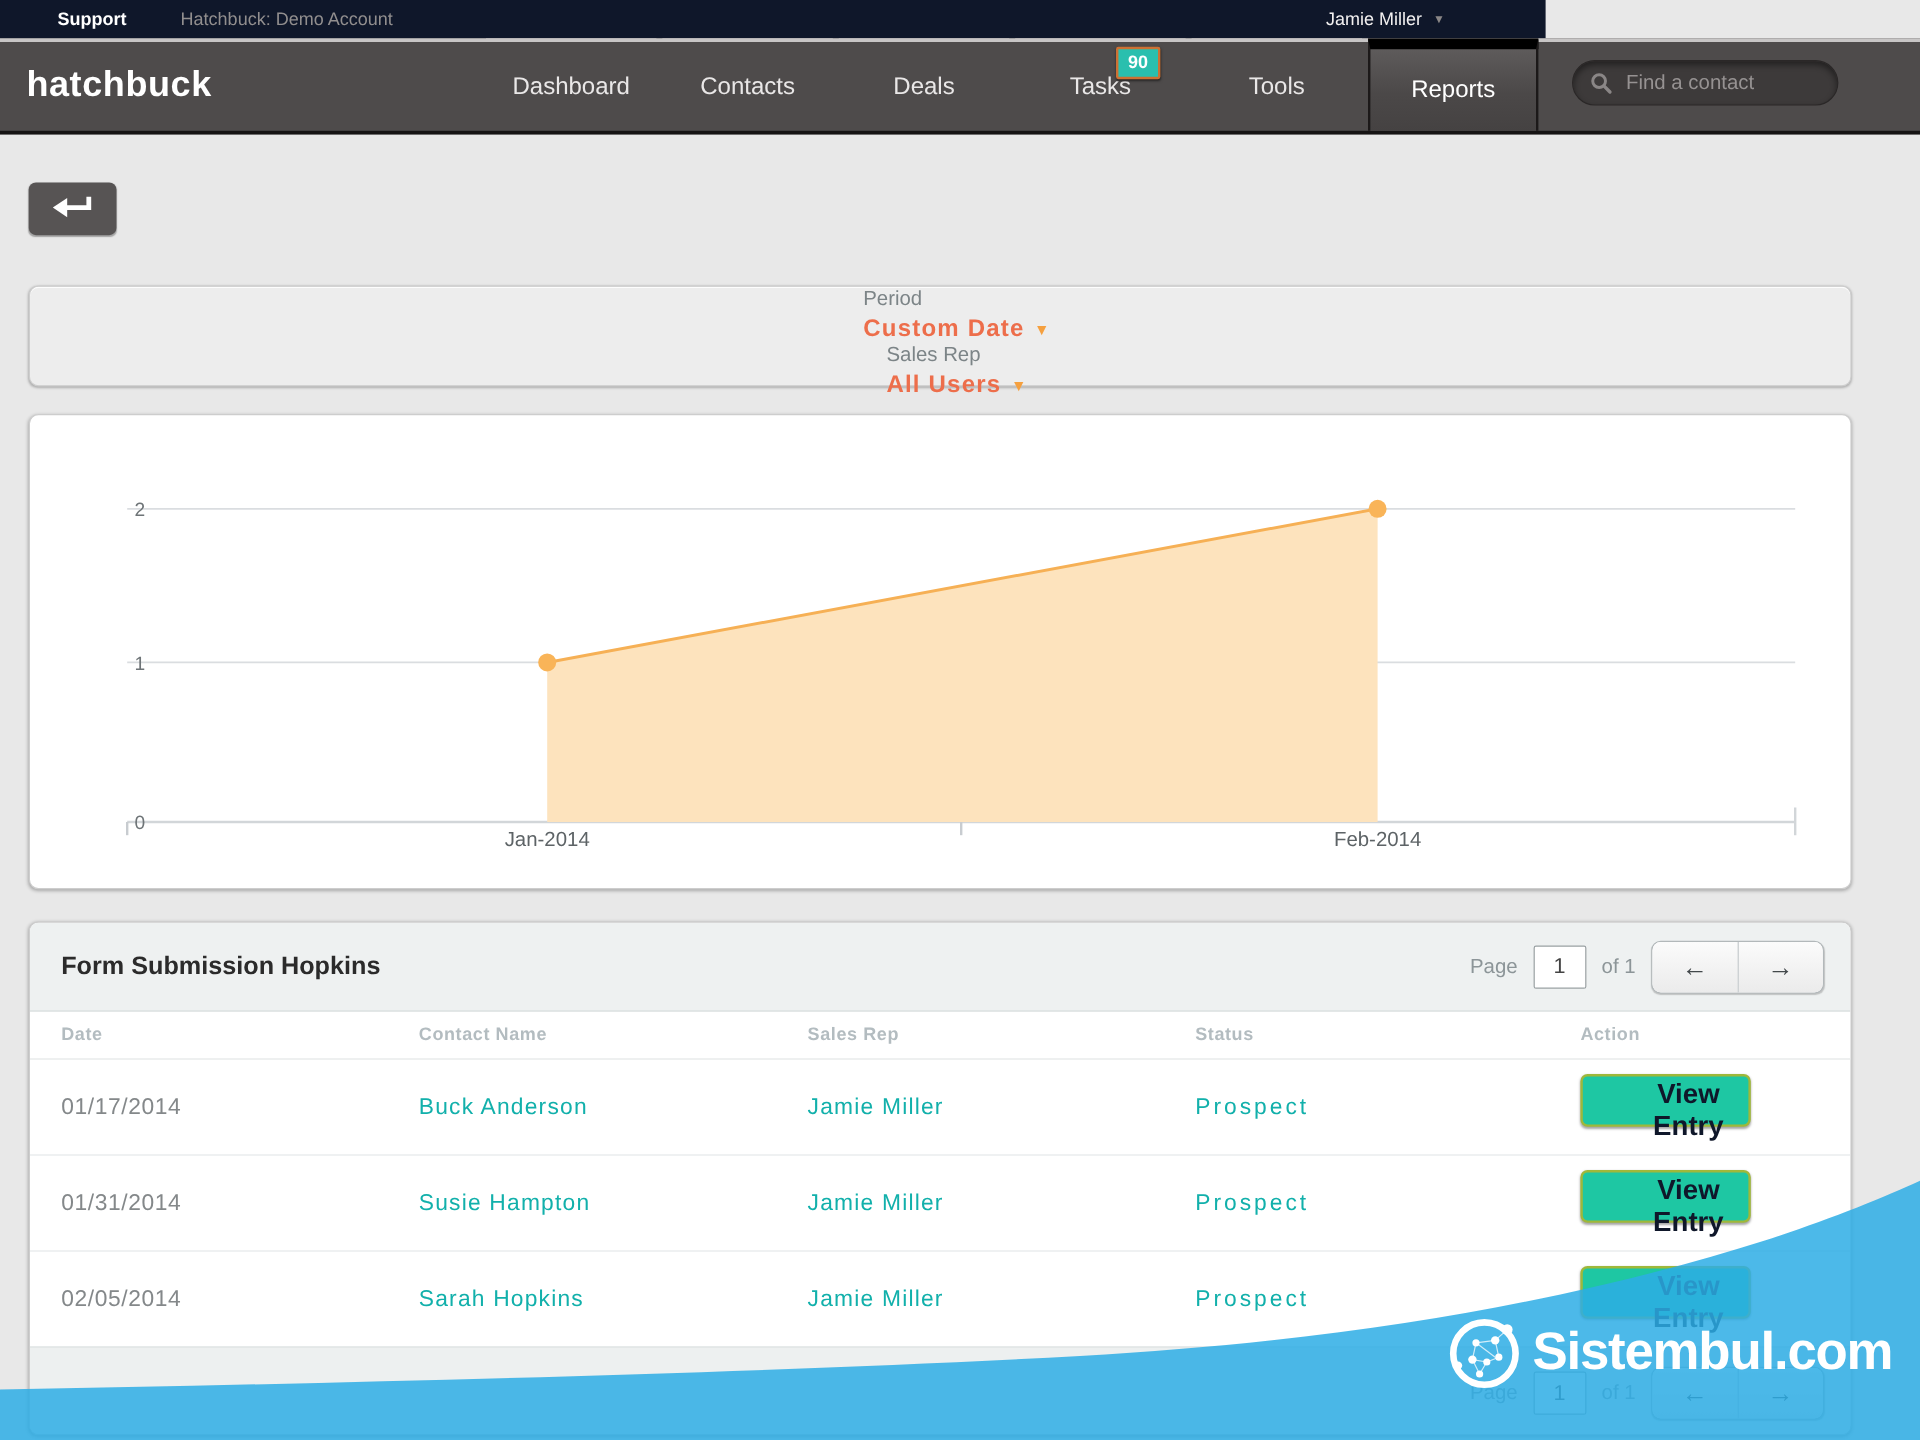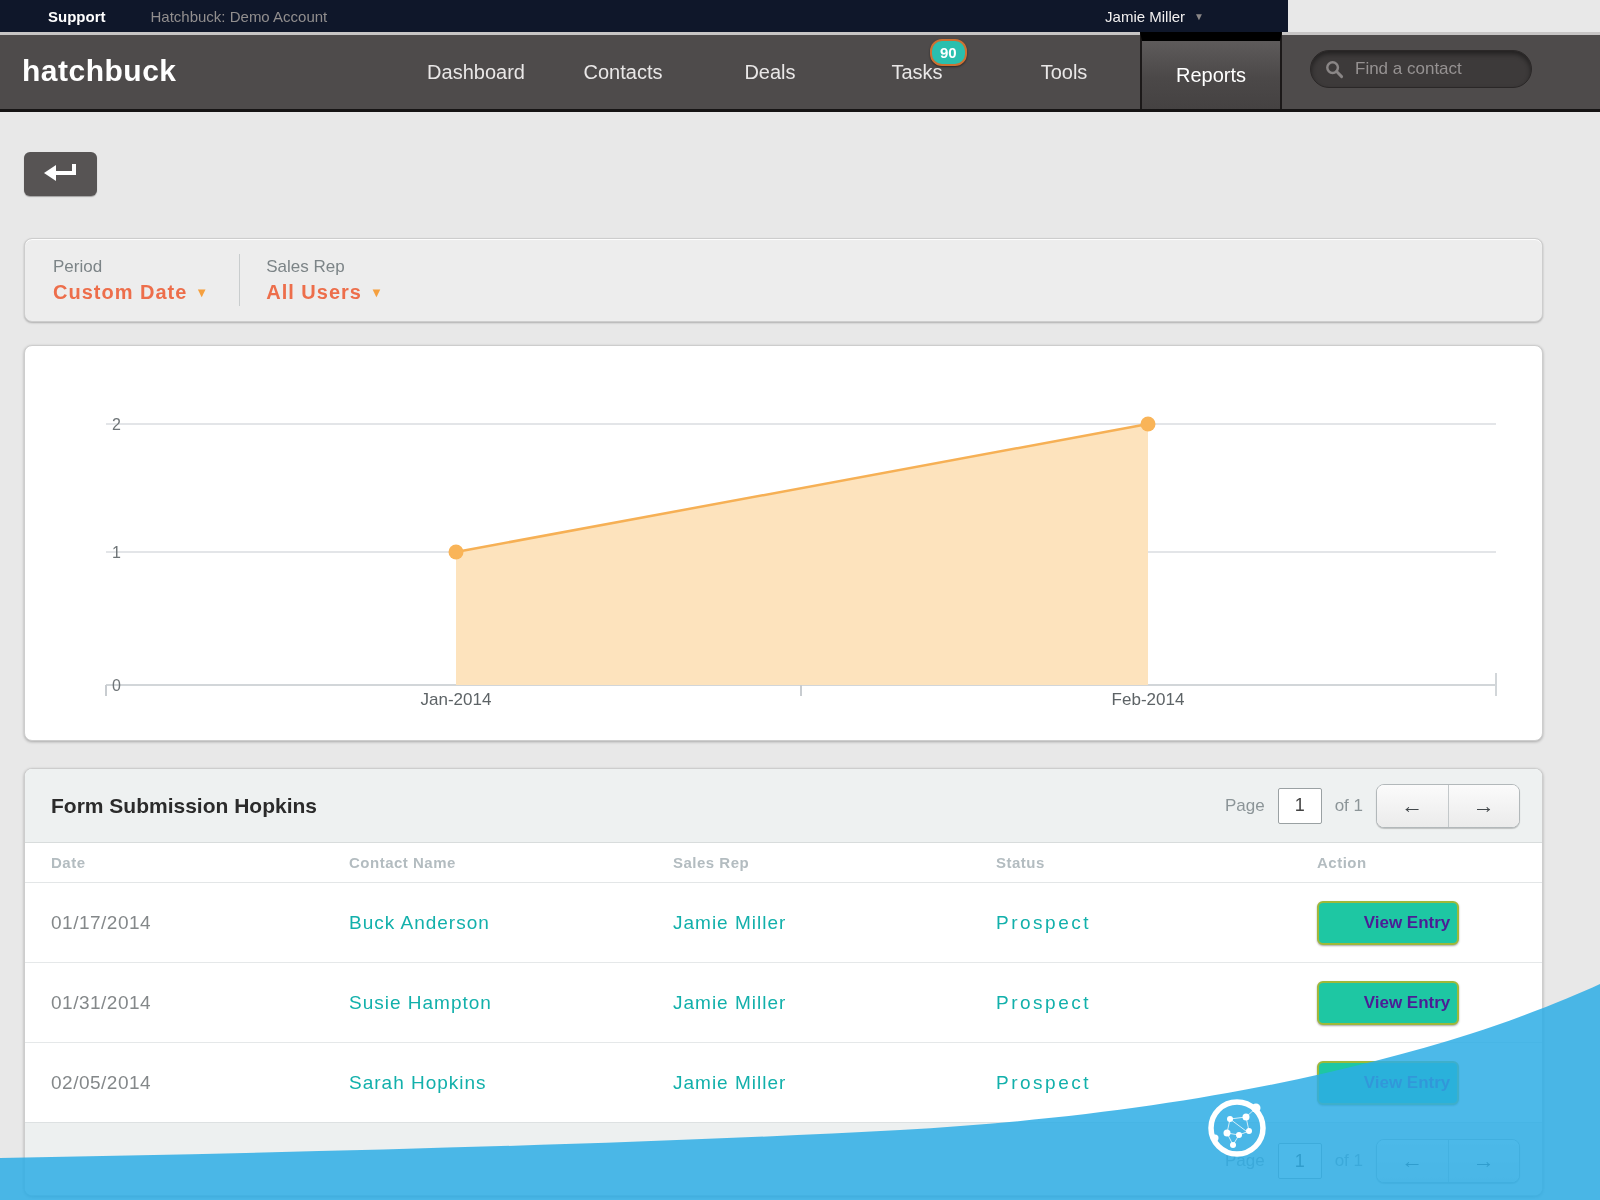--- a/index.html
+++ b/index.html
@@ -19,42 +19,42 @@
           border-bottom:3px solid #161414;box-sizing:border-box;}
   .navline{position:absolute;left:0;top:0;width:100%;height:3px;background:#c7c5c5;}
   .brand{position:absolute;left:22px;top:0;height:77px;display:flex;align-items:center;
          color:#fff;font-size:30px;font-weight:bold;letter-spacing:.5px;}
   .tabs{position:absolute;left:405px;top:0;height:77px;display:flex;gap:5px;}
   .tab{width:142px;height:77px;box-sizing:border-box;display:flex;align-items:center;justify-content:center;
        color:#e9e7e7;font-size:20px;border-top:3px solid #c7c5c5;position:relative;cursor:pointer;}
   .tab.active{border-top:9px solid #000;color:#fff;
        background:linear-gradient(180deg,#5e5b5b 0%,#4b4848 55%,#454242 100%);
        border-left:2px solid #1c1919;border-right:2px solid #1c1919;}
-  .badge{position:absolute;top:4px;left:84px;background:#2abfae;border:2px solid #cd7133;border-radius:12px;
+  .badge{position:absolute;top:4px;left:84px;background:#2abfae;border:2px solid #cd7133;border-radius:2px;
          color:#fff;font-size:15px;font-weight:bold;padding:3px 8px;box-shadow:0 1px 2px rgba(0,0,0,.5);}
   .searchwrap{position:absolute;right:68px;top:18px;width:222px;height:38px;border-radius:19px;
          background:#3d3a3a;border:1px solid #2a2727;box-shadow:inset 0 3px 5px rgba(0,0,0,.45);
          display:flex;align-items:center;box-sizing:border-box;padding-left:14px;gap:9px;}
   .searchwrap input{background:transparent;border:none;outline:none;color:#bdbaba;font-size:17px;width:160px;
          font-family:"Liberation Sans",sans-serif;}
   .searchwrap input::placeholder{color:#969292;}
 
   
   .backbtn{position:absolute;left:24px;top:152px;width:73px;height:44px;background:#575454;border:none;
          border-radius:6px;display:flex;align-items:center;justify-content:center;cursor:pointer;
          box-shadow:0 1px 1px rgba(0,0,0,.3);}
   .pagetitle{position:absolute;left:0;top:153px;width:1580px;text-align:center;color:#3e3d3d;font-size:31px;}
 
   
   .card{position:absolute;left:24px;width:1519px;box-sizing:border-box;border:1px solid #cdcdcd;border-radius:8px;
         box-shadow:0 1px 3px rgba(0,0,0,.28);}
 
   
   .filtercard{top:238px;height:84px;background:#ededed;box-shadow:0 1px 2px rgba(0,0,0,.25), inset 0 1px 0 #fdfdfd;
-        display:flex;align-items:center;padding-left:28px;}
+        display:flex;align-items:center;padding-left:28px;flex-direction:column;}
   .filterblock{display:flex;flex-direction:column;gap:4px;}
   .filterlabel{color:#7c8487;font-size:17px;}
   .filtervalue{color:#ed6e4b;font-size:20px;font-weight:bold;letter-spacing:1px;cursor:pointer;display:flex;align-items:center;gap:8px;}
   .filtervalue .caret{color:#f5a03f;font-size:13px;}
   .fdivider{width:1px;height:52px;background:#c9cdce;margin:0 26px 0 30px;}
 
   
   .chartcard{top:345px;height:396px;background:#fff;}
 
   
@@ -74,21 +74,21 @@
 
   .tgrid{display:grid;grid-template-columns:278px 304px 303px 301px 1fr;align-items:center;padding-left:26px;gap:20px;}
   .colhead{height:40px;background:#fff;border-bottom:1px solid #e3e6e7;box-sizing:border-box;}
   .colhead span{color:#b3bcc0;font-size:15px;font-weight:bold;letter-spacing:.5px;}
   .trow{height:79px;}
   .trow + .trow{border-top:1px solid #e5e8e9;}
   .cell-date{color:#84888a;font-size:19px;letter-spacing:.5px;}
   .cell-teal{color:#12b0ab;font-size:19px;letter-spacing:1px;cursor:pointer;}
   .cell-status{color:#12b0ab;font-size:19px;letter-spacing:2.5px;cursor:pointer;}
   .viewbtn{width:142px;height:44px;border-radius:6px;background:#1ec7a3;border:2px solid #9fb83a;
-          color:#4c1d95;font-size:17px;font-weight:bold;cursor:pointer;box-shadow:0 1px 2px rgba(0,0,0,.35);
+          color:#0f172a;font-size:23px;font-weight:bold;cursor:pointer;box-shadow:0 1px 2px rgba(0,0,0,.35);
           font-family:"Liberation Sans",sans-serif;padding-left:44px;}
   .tfoot{position:relative;height:77px;background:#edf0f0;border-top:1px solid #dde1e2;box-sizing:border-box;}
 
   
   .wave{position:absolute;left:0;top:960px;width:1600px;height:240px;z-index:5;pointer-events:none;}
   .watermark{position:absolute;left:1205px;top:1094px;z-index:6;display:flex;align-items:center;gap:8px;}
   .wmtext{color:#fff;font-size:44px;font-weight:800;letter-spacing:-1px;}
 </style>
 </head>
 <body>
@@ -274,15 +274,16 @@
         <circle cx="25" cy="25" r="3"></circle>
           <circle cx="41" cy="23" r="3.5"></circle>
         <circle cx="22" cy="39" r="3.5"></circle>
           <circle cx="34" cy="41" r="3"></circle>
         <circle cx="44" cy="37" r="3"></circle>
           <circle cx="28" cy="51" r="3"></circle>
         <circle cx="51" cy="14" r="4.5"></circle>
           <circle cx="10" cy="44" r="3.5"></circle>
       </g>
     </svg>
+    <span class="wmtext">Sistembul.com</span>
   </div>
 
 </div>
 
 </body></html>

